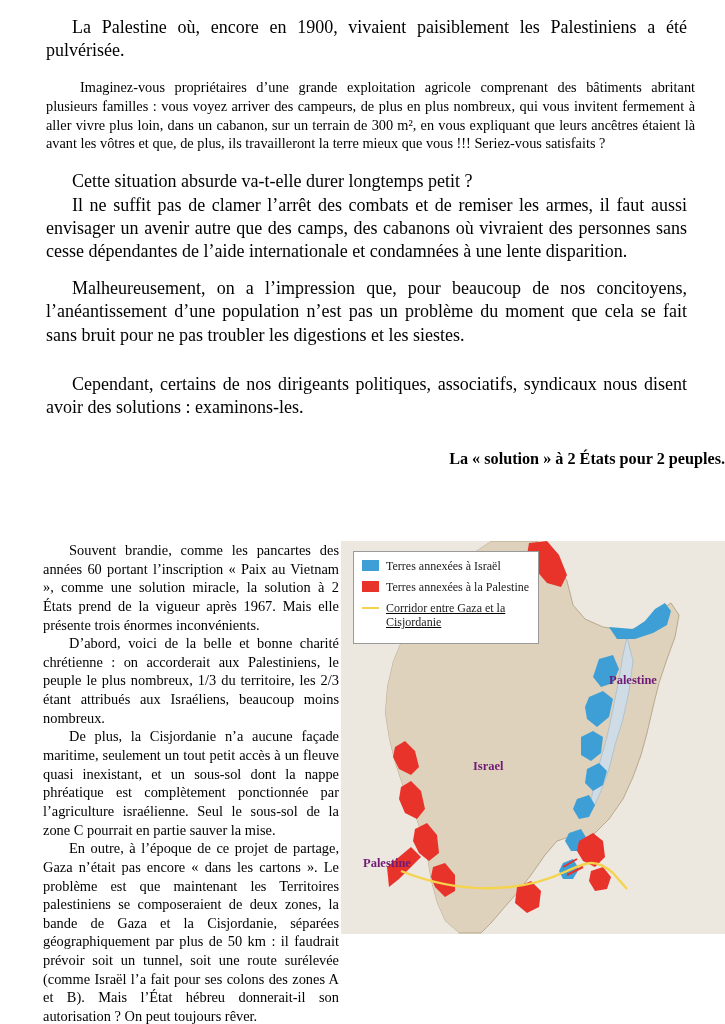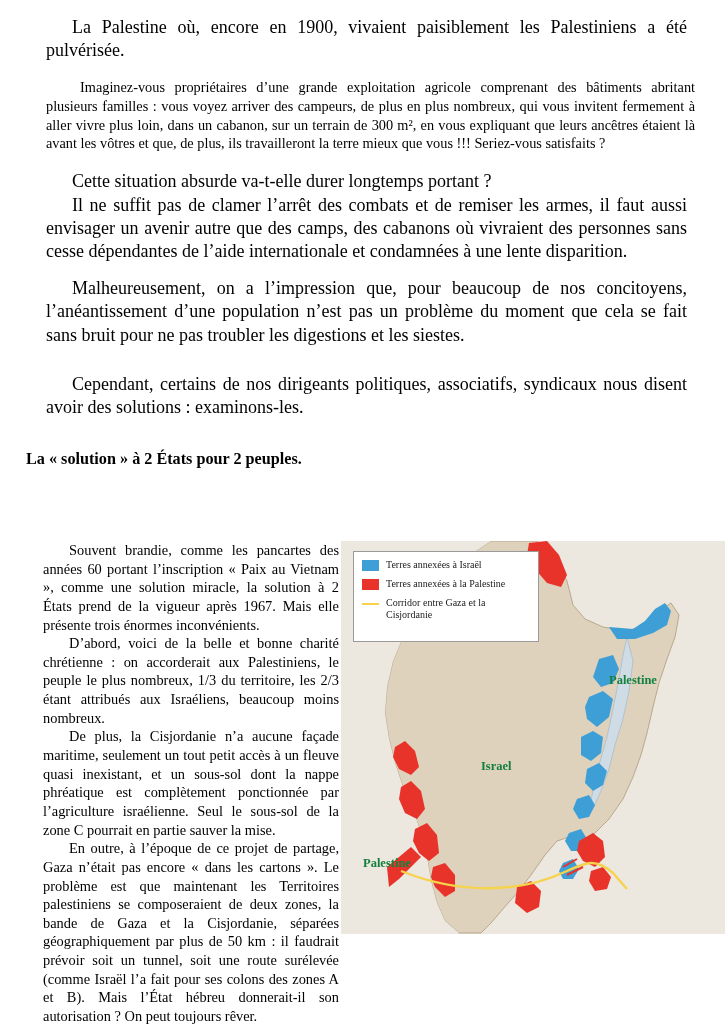--- a/index.html
+++ b/index.html
@@ -45,21 +45,21 @@
     margin-top: 13px;
   }
   .italic-block {
     font-size: 14.3px;
     line-height: 1.32;
     margin: 15px 30px 0 46px;
     text-align: justify;
     text-indent: 34px;
   }
   .subtitle {
-    text-align: left;
+    text-align: right;
     font-weight: bold;
     font-size: 16.2px;
     margin-top: 30px;
     padding-left: 26px;
   }
   .lower {
     position: absolute;
     top: 525px;
     left: 0;
     width: 725px;
@@ -96,33 +96,33 @@
     left: 0; top: 0;
     width: 384px; height: 393px;
   }
   .legend {
     position: absolute;
     left: 12px;
     top: 10px;
     width: 186px;
     background: #ffffff;
     border: 1px solid #9a9a9a;
-    padding: 7px 6px 8px 8px;
+    padding: 7px 6px 1px 8px;
     box-sizing: border-box;
     font-family: "Liberation Serif", serif;
-    font-size: 10px;
+    font-size: 12px;
     line-height: 1.18;
     z-index: 6;
   }
   .legend-row {
     display: flex;
     align-items: flex-start;
     margin-bottom: 7px;
   }
-  .legend-row:last-child { margin-bottom: 12px; }
+  .legend-row:last-child { margin-bottom: 12px; text-decoration: underline; }
   .swatch {
     width: 17px;
     height: 11px;
     flex: 0 0 17px;
     margin-right: 7px;
     margin-top: 1px;
   }
   .swatch.blue { background: #3d9fd6; }
   .swatch.red  { background: #e8332a; }
   .swatch.line {
@@ -136,41 +136,41 @@
     left: 0; top: 5px;
     width: 17px; height: 1.6px;
     background: #f5d34a;
   }
   .legend-label { color: #1a1a1a; }
   .map-label {
     position: absolute;
     font-family: "Liberation Serif", serif;
     font-weight: bold;
     font-size: 12.5px;
-    color: #15803d;
+    color: #701a75;
     z-index: 5;
   }
-  .map-label.israel { left: 140px; top: 218px; }
+  .map-label.israel { left: 132px; top: 218px; }
   .map-label.palestine-ne { left: 268px; top: 132px; }
   .map-label.palestine-sw { left: 22px; top: 315px; }
 </style>
 </head>
 <body>
 
 <div class="page">
 
 
   <div class="body-block" style="margin-top:16px;">
     <p class="p indent">La Palestine où, encore en 1900, vivaient paisiblement les Palestiniens a été pulvérisée.</p>
   </div>
 
   <div class="italic-block">Imaginez-vous propriétaires d’une grande exploitation agricole comprenant des bâtiments abritant plusieurs familles : vous voyez arriver des campeurs, de plus en plus nombreux, qui vous invitent fermement à aller vivre plus loin, dans un cabanon, sur un terrain de 300 m², en vous expliquant que leurs ancêtres étaient là avant les vôtres et que, de plus, ils travailleront la terre mieux que vous !!! Seriez-vous satisfaits ?</div>
 
   <div class="body-block" style="margin-top:17px;">
-    <p class="p indent">Cette situation absurde va-t-elle durer longtemps portant ?</p>
+    <p class="p indent">Cette situation absurde va-t-elle durer longtemps petit ?</p>
     <p class="p indent">Il ne suffit pas de clamer l’arrêt des combats et de remiser les armes, il faut aussi envisager un avenir autre que des camps, des cabanons où vivraient des personnes sans cesse dépendantes de l’aide internationale et condamnées à une lente disparition.</p>
     <p class="p indent space">Malheureusement, on a l’impression que, pour beaucoup de nos concitoyens, l’anéantissement d’une population n’est pas un problème du moment que cela se fait sans bruit pour ne pas troubler les digestions et les siestes.</p>
     <p class="p indent space" style="margin-top:26px;">Cependant, certains de nos dirigeants politiques, associatifs, syndicaux nous disent avoir des solutions : examinons-les.</p>
   </div>
 
   <h2 class="subtitle">La « solution » à 2 États pour 2 peuples.</h2>
 
   <div class="lower">
 
     <div class="col-text">

